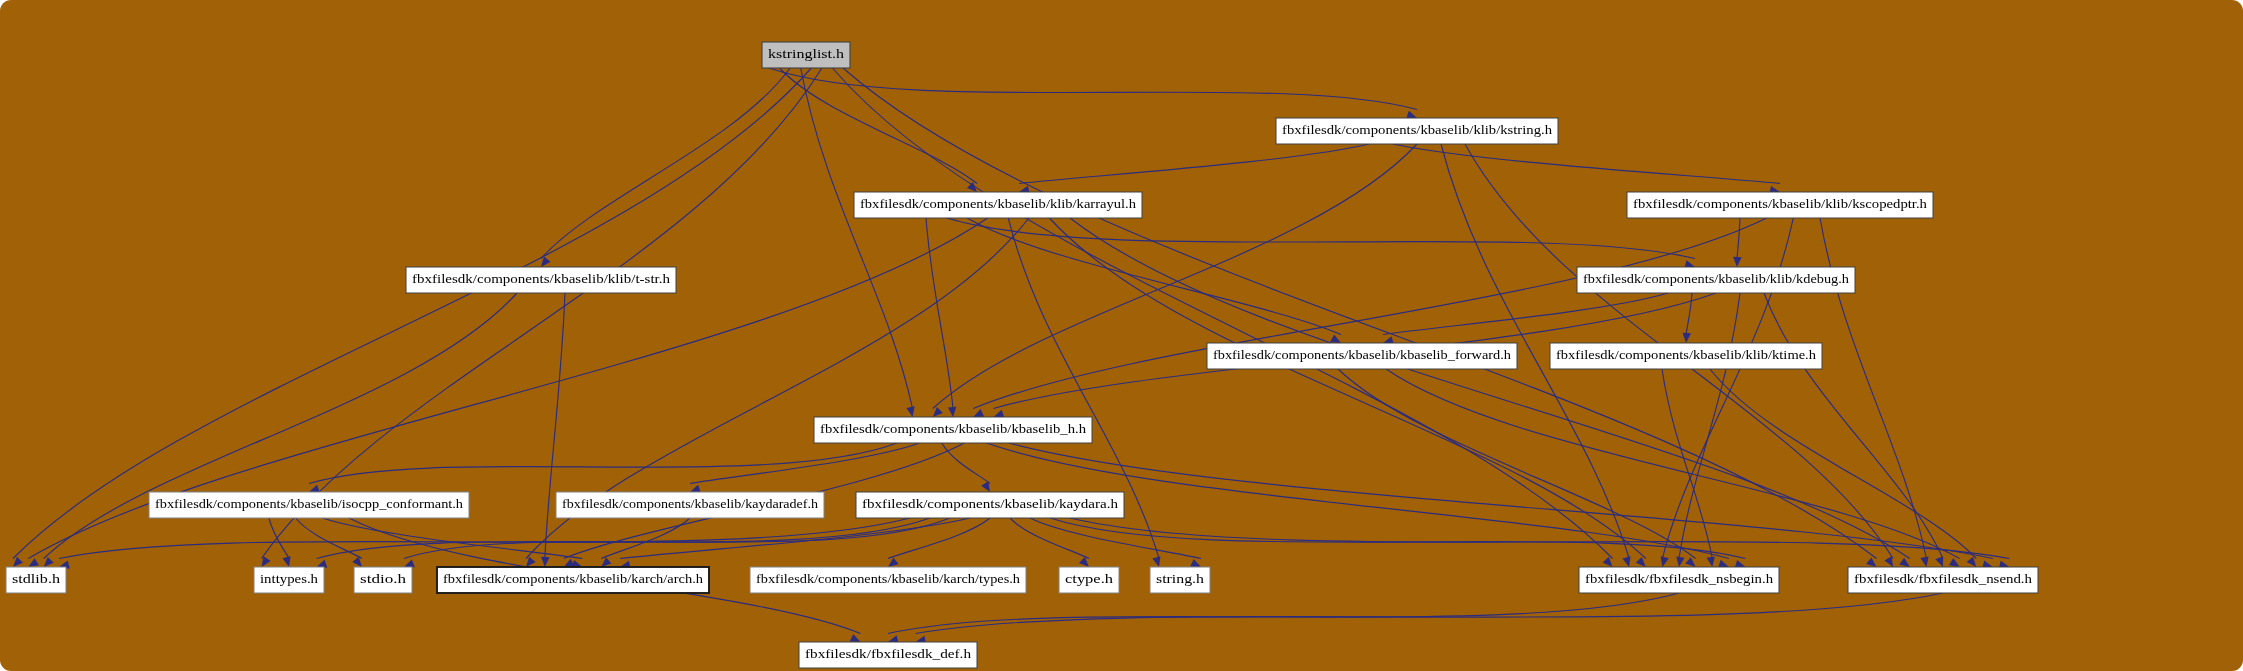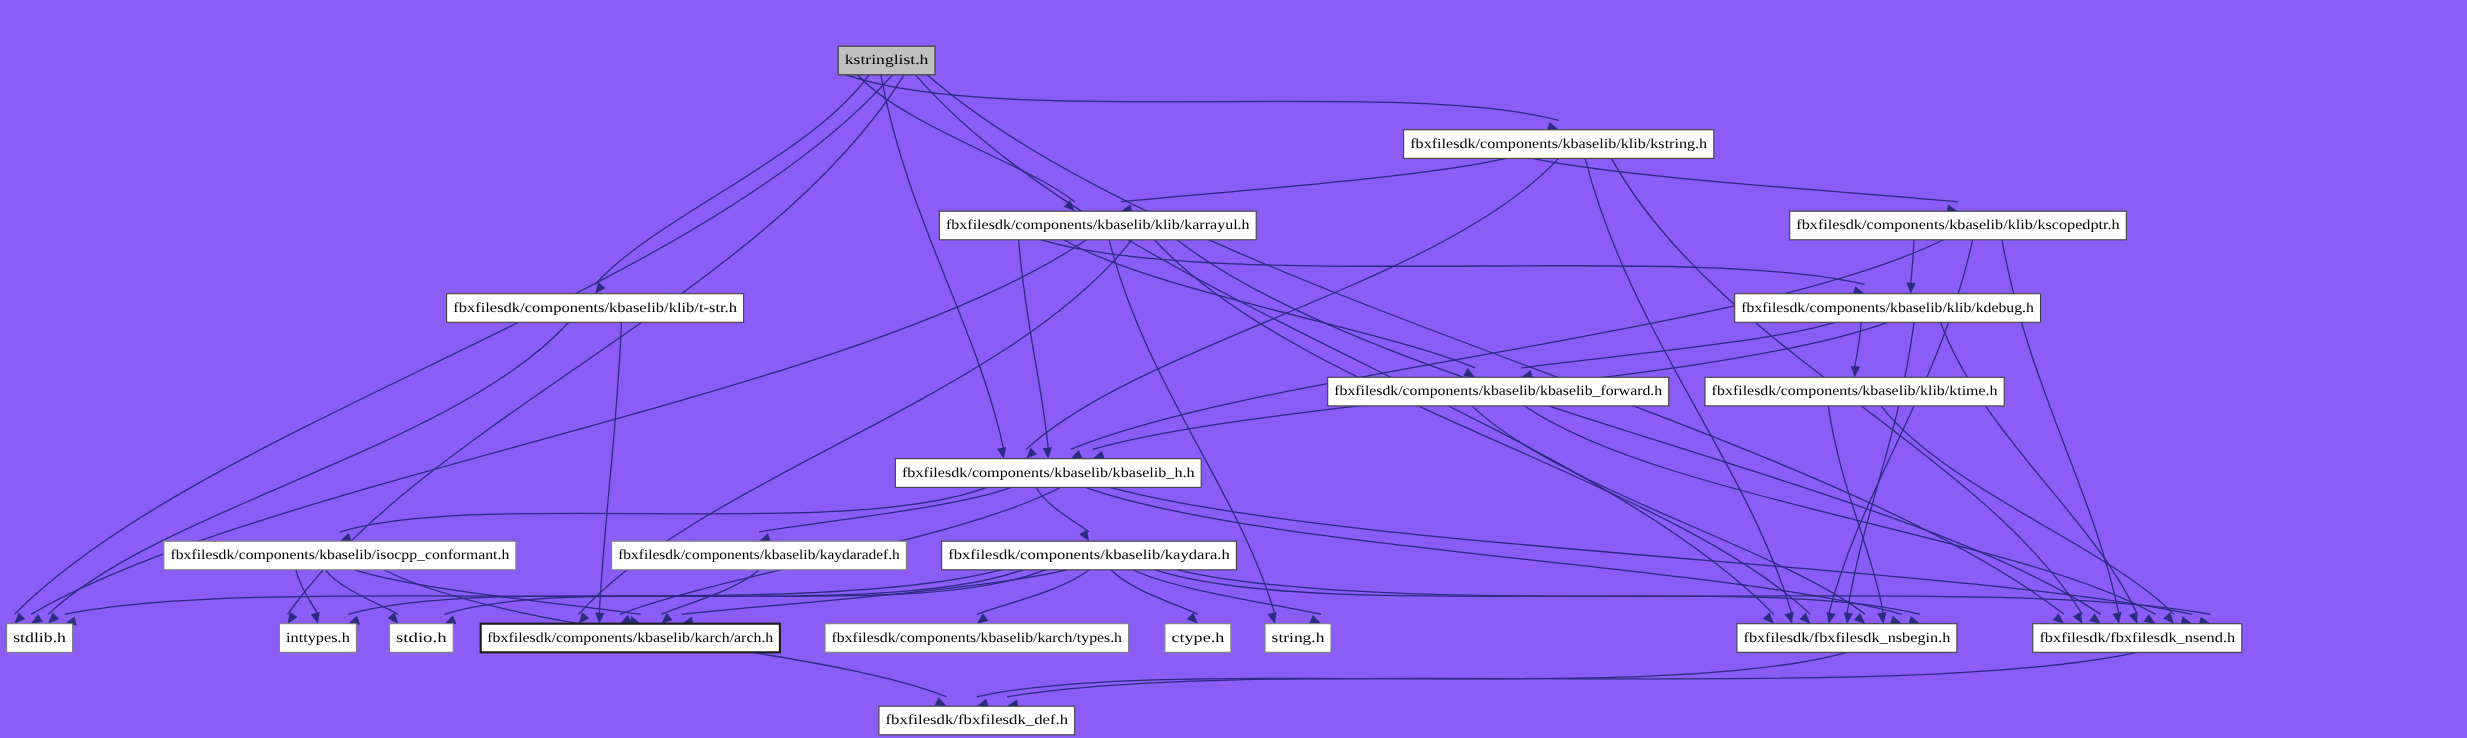--- a/index.html
+++ b/index.html
@@ -1,22 +1,23 @@
 <!DOCTYPE html>
 <html><head>
 <meta charset="utf-8">
 <style>
   html, body { margin:0; padding:0; background:#ffffff; }
   body { font-family: "Liberation Sans", sans-serif; }
   #graph-wrap {
     position: relative;
     width: 2243px;
     height: 671px;
-    background: #8b5cf6;
+    background: #a16207;
     overflow: hidden;
+    border-radius: 11px;
   }
   svg#dep-graph { display:block; width:2243px; height:671px; }
   .edge { fill:none; stroke:#2b2b7f; stroke-width:1.15px; }
   .arrowhead { fill:#2b2b7f; stroke:none; }
   .node-box { stroke:#404040; stroke-width:1px; fill:#ffffff; }
   .node-box.root { fill:#bfbfbf; stroke:#404040; stroke-width:1.1px; }
   .node-box.bold { stroke:#1a1a1a; stroke-width:1.9px; }
   .node-box.thin { stroke:#808080; stroke-width:1px; }
   .node-label {
     font-family: "Liberation Serif", serif;

